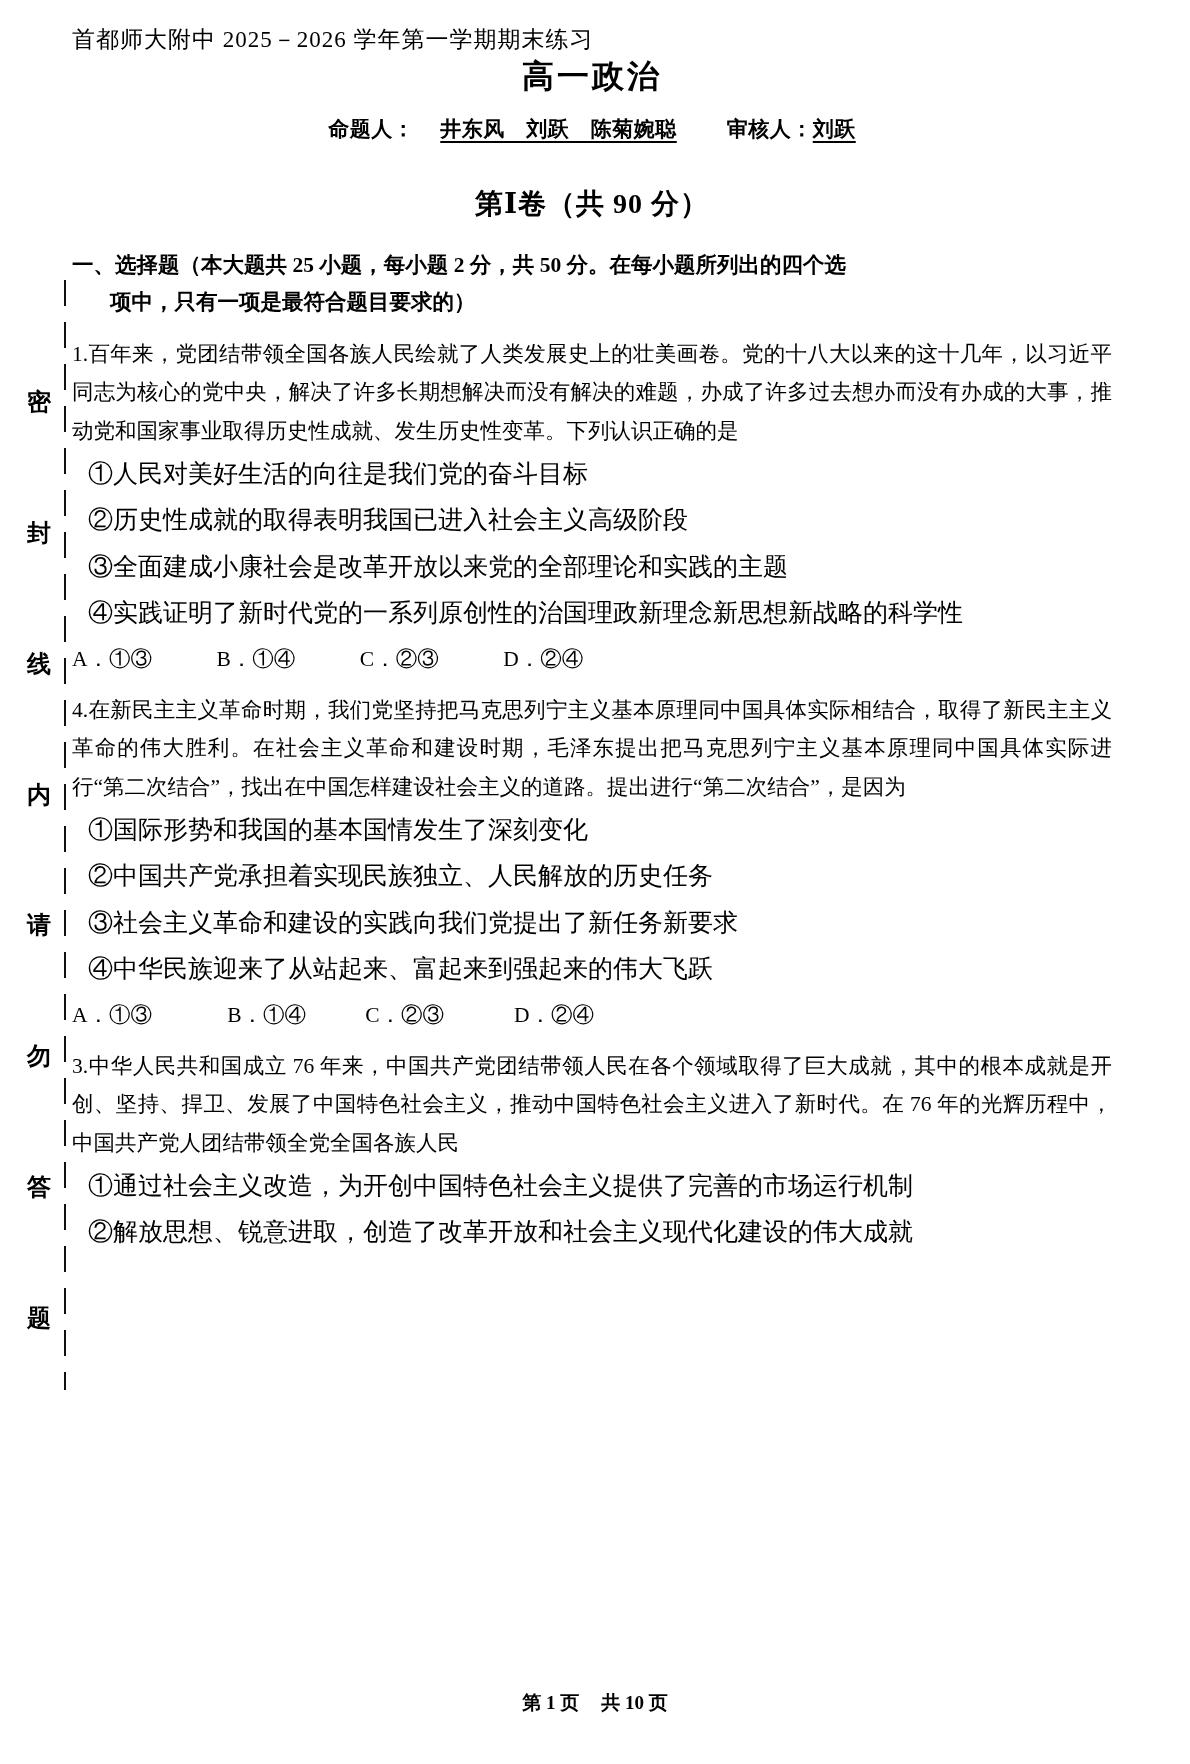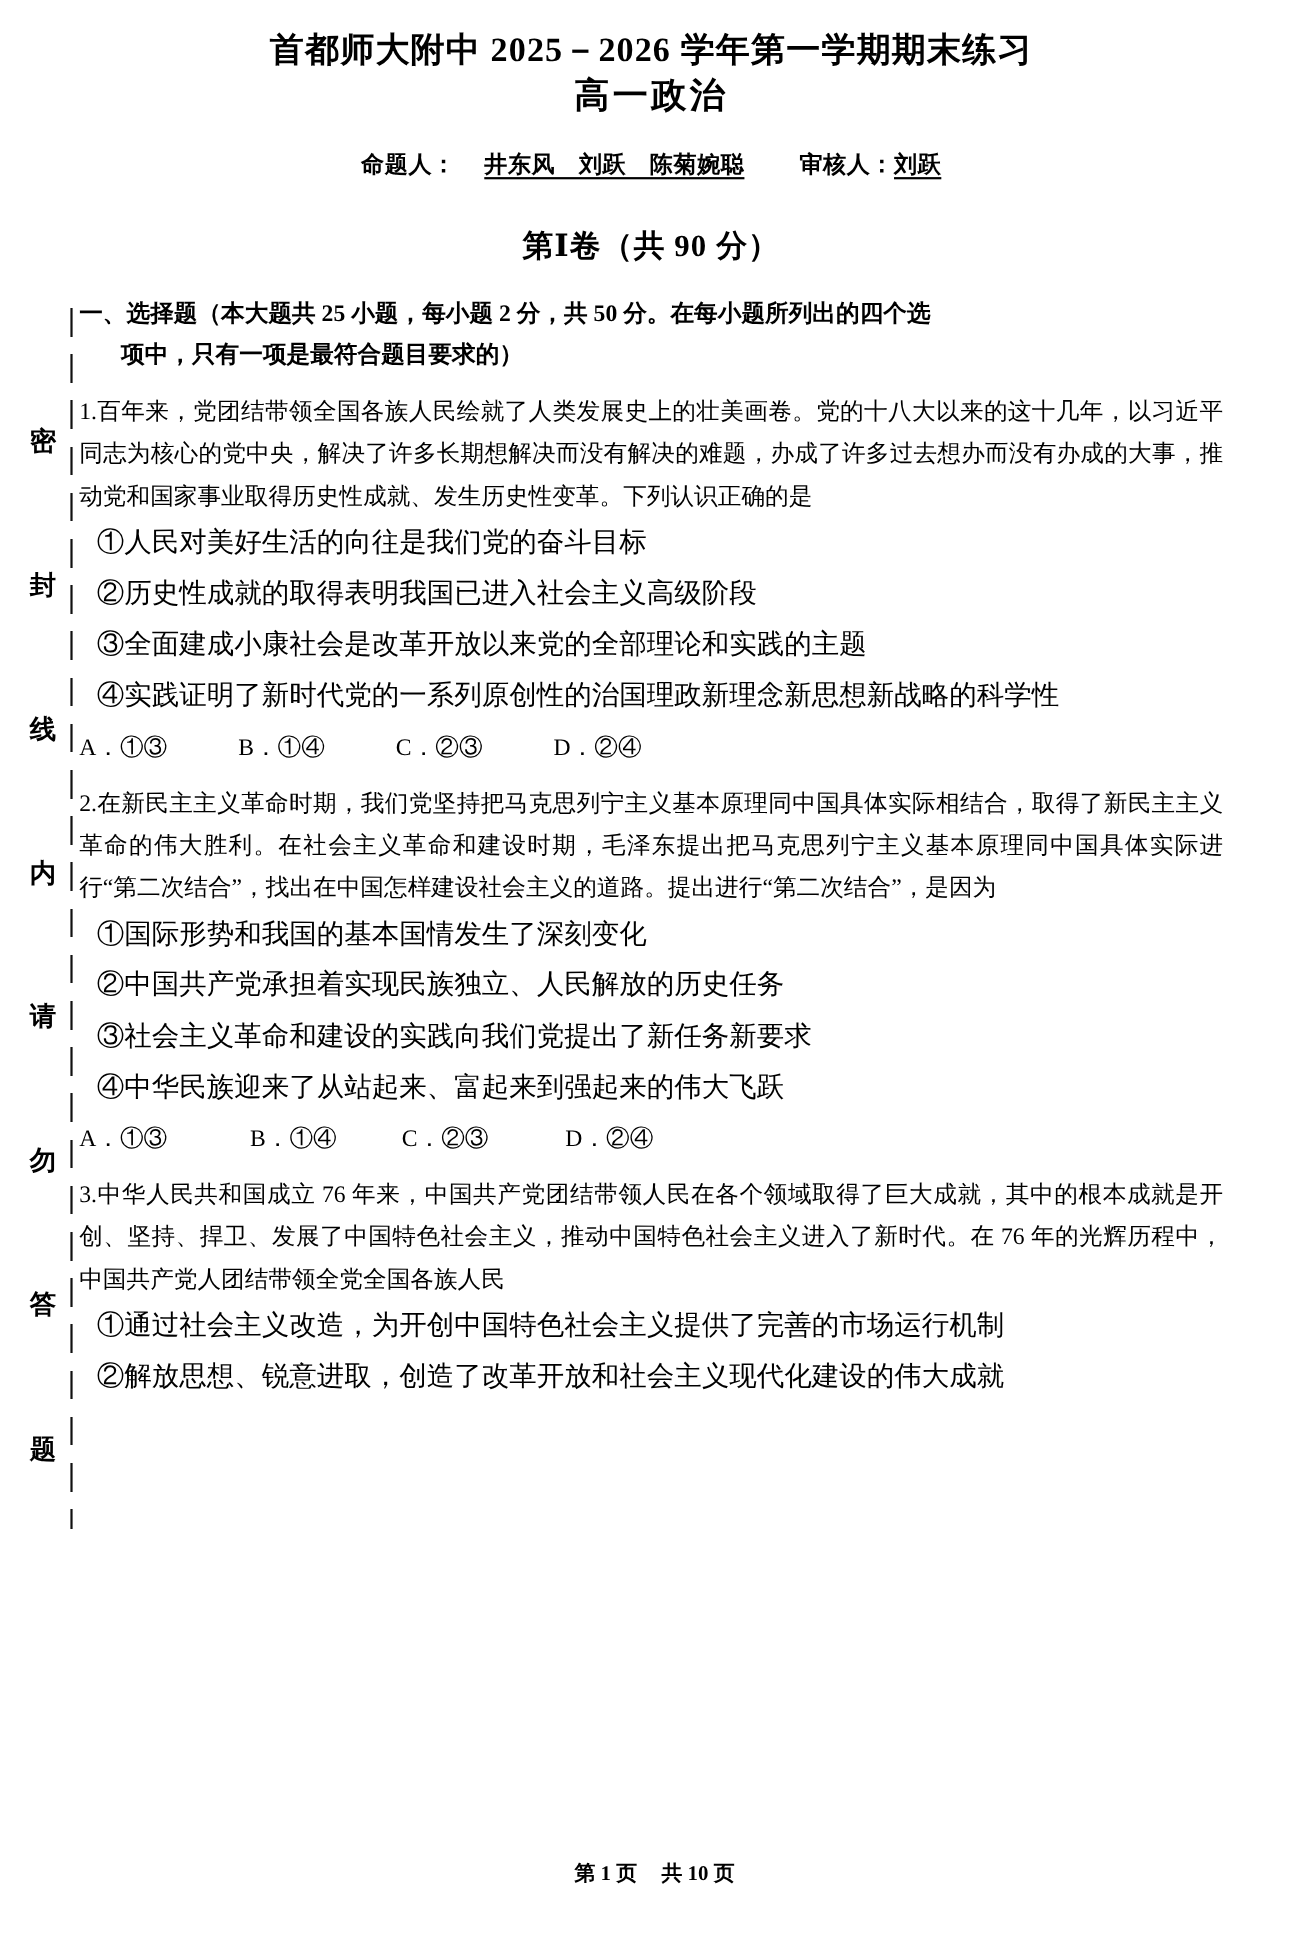--- a/index.html
+++ b/index.html
@@ -63,38 +63,38 @@
 
   
   .content {
     position: absolute;
     left: 72px;
     top: 0;
     width: 1040px;
   }
 
   .doc-title {
-    text-align: center;
-    font-size: 31px;
-    font-weight: 700;
+    text-align: left;
+    font-size: 23px;
+    font-weight: 400;
     letter-spacing: 1px;
     margin-top: 26px;
     line-height: 1.25;
   }
   .subject {
     text-align: center;
     font-size: 32px;
     font-weight: 700;
     letter-spacing: 3px;
   }
   .byline {
     text-align: center;
     font-size: 21px;
     font-weight: 700;
-    margin-top: 26px;
+    margin-top: 16px;
     letter-spacing: 0.5px;
   }
   .byline .u {
     text-decoration: underline;
     text-underline-offset: 5px;
   }
   .byline .gap { display: inline-block; width: 26px; }
   .byline .biggap { display: inline-block; width: 50px; }
 
   .section-title {
@@ -183,21 +183,21 @@
       <span class="ind">项中，只有一项是最符合题目要求的）</span>
     </div>
 
     <div class="q">1.百年来，党团结带领全国各族人民绘就了人类发展史上的壮美画卷。党的十八大以来的这十几年，以习近平同志为核心的党中央，解决了许多长期想解决而没有解决的难题，办成了许多过去想办而没有办成的大事，推动党和国家事业取得历史性成就、发生历史性变革。下列认识正确的是</div>
     <div class="opt">①人民对美好生活的向往是我们党的奋斗目标</div>
     <div class="opt">②历史性成就的取得表明我国已进入社会主义高级阶段</div>
     <div class="opt">③全面建成小康社会是改革开放以来党的全部理论和实践的主题</div>
     <div class="opt">④实践证明了新时代党的一系列原创性的治国理政新理念新思想新战略的科学性</div>
     <div class="choices">A．①③            B．①④            C．②③            D．②④</div>
 
-    <div class="q">2.在新民主主义革命时期，我们党坚持把马克思列宁主义基本原理同中国具体实际相结合，取得了新民主主义革命的伟大胜利。在社会主义革命和建设时期，毛泽东提出把马克思列宁主义基本原理同中国具体实际进行“第二次结合”，找出在中国怎样建设社会主义的道路。提出进行“第二次结合”，是因为</div>
+    <div class="q">4.在新民主主义革命时期，我们党坚持把马克思列宁主义基本原理同中国具体实际相结合，取得了新民主主义革命的伟大胜利。在社会主义革命和建设时期，毛泽东提出把马克思列宁主义基本原理同中国具体实际进行“第二次结合”，找出在中国怎样建设社会主义的道路。提出进行“第二次结合”，是因为</div>
     <div class="opt">①国际形势和我国的基本国情发生了深刻变化</div>
     <div class="opt">②中国共产党承担着实现民族独立、人民解放的历史任务</div>
     <div class="opt">③社会主义革命和建设的实践向我们党提出了新任务新要求</div>
     <div class="opt">④中华民族迎来了从站起来、富起来到强起来的伟大飞跃</div>
     <div class="choices">A．①③              B．①④           C．②③             D．②④</div>
 
     <div class="q">3.中华人民共和国成立 76 年来，中国共产党团结带领人民在各个领域取得了巨大成就，其中的根本成就是开创、坚持、捍卫、发展了中国特色社会主义，推动中国特色社会主义进入了新时代。在 76 年的光辉历程中，中国共产党人团结带领全党全国各族人民</div>
     <div class="opt">①通过社会主义改造，为开创中国特色社会主义提供了完善的市场运行机制</div>
     <div class="opt">②解放思想、锐意进取，创造了改革开放和社会主义现代化建设的伟大成就</div>
 

